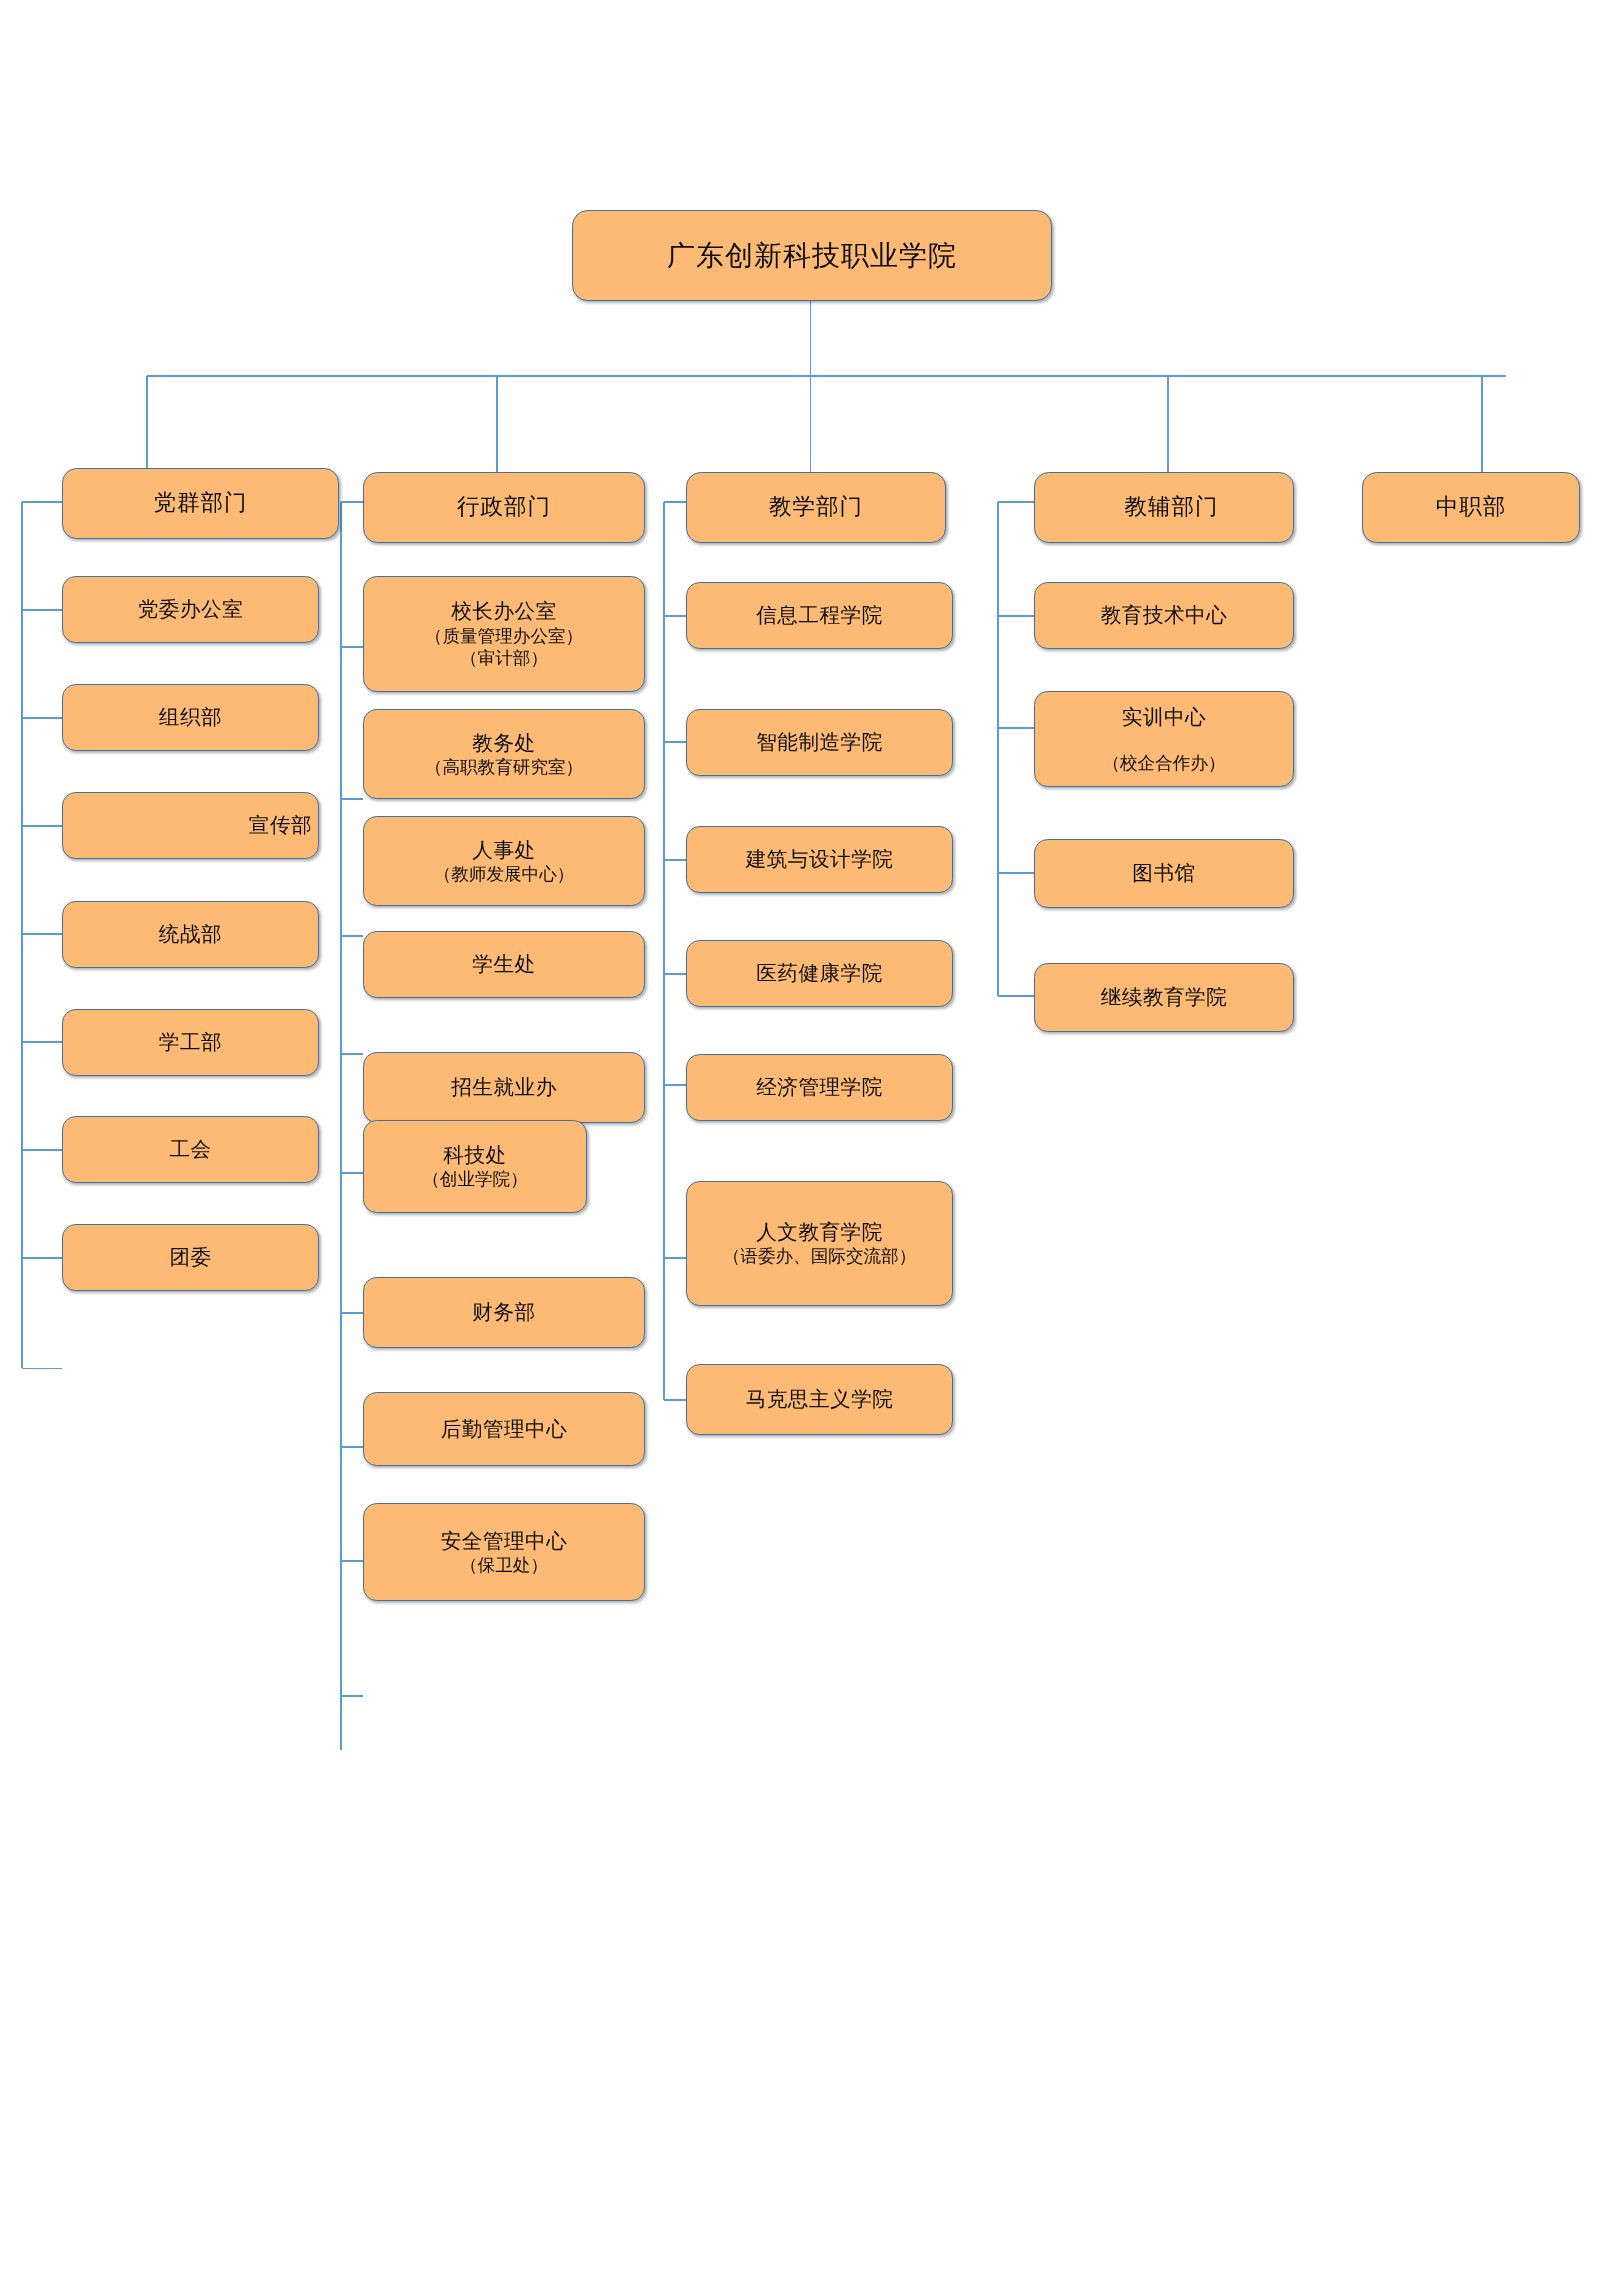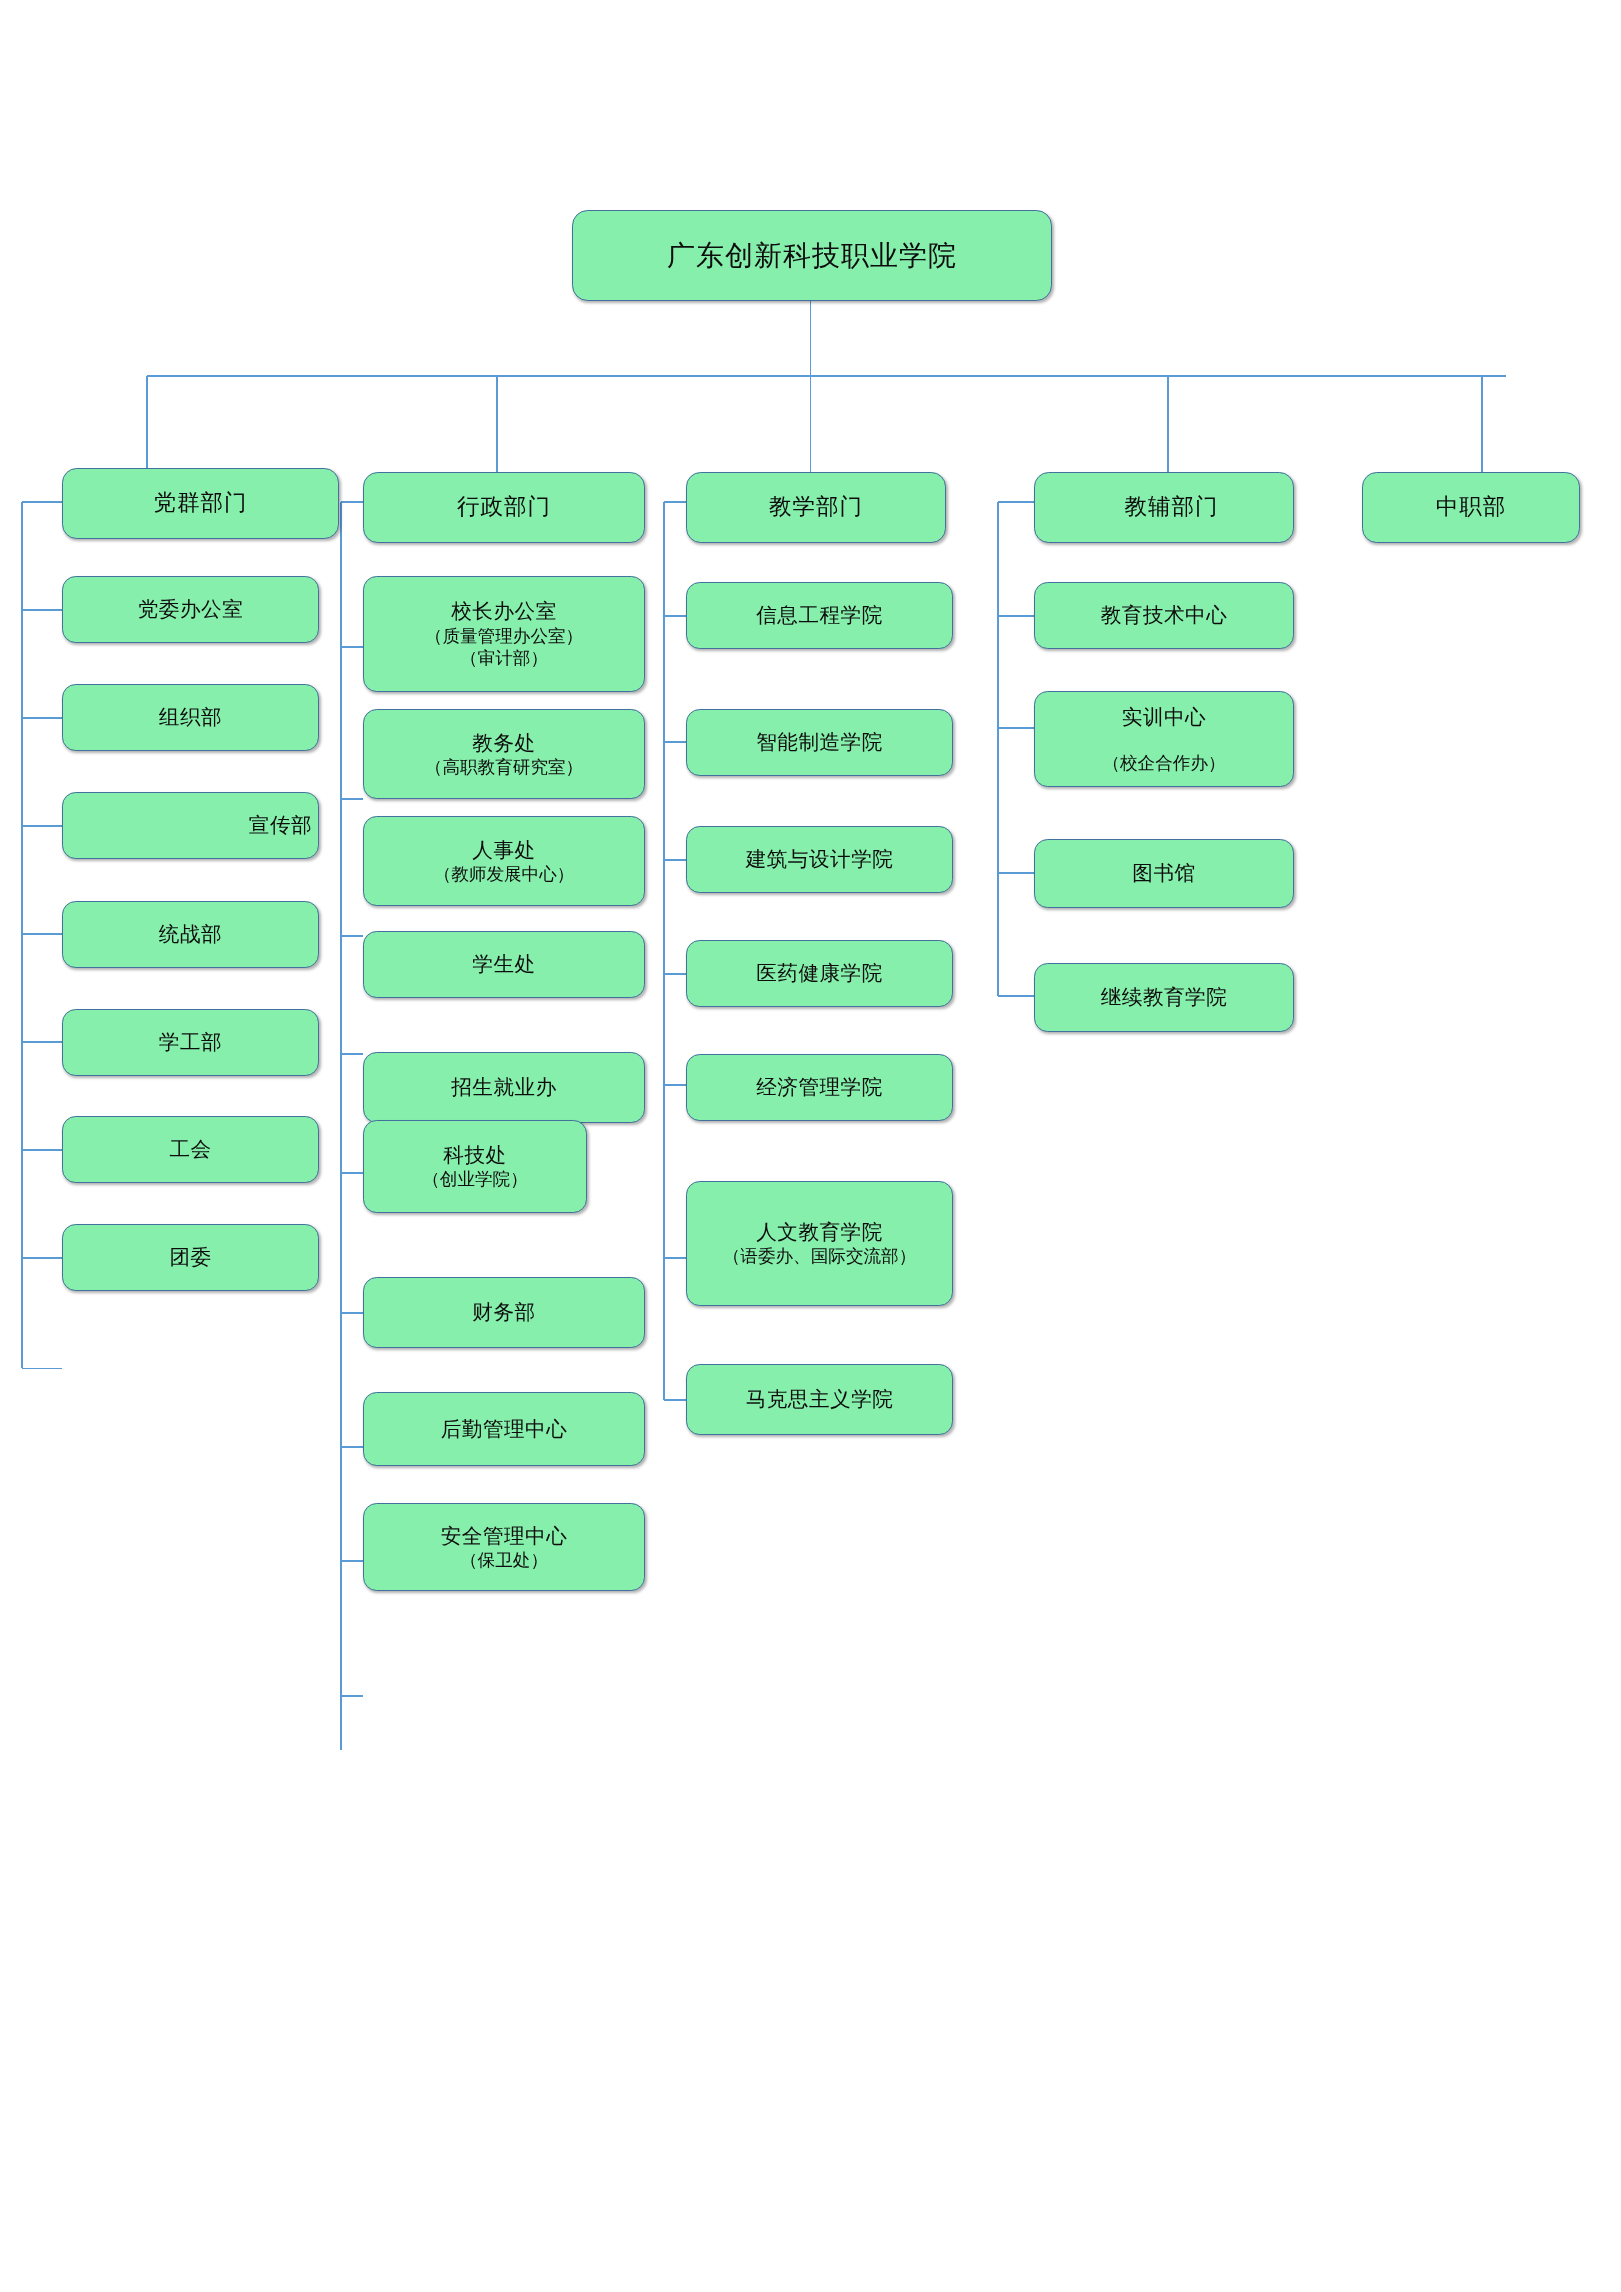--- a/index.html
+++ b/index.html
@@ -24,21 +24,21 @@
     position: absolute;
     left: 0; top: 0;
     width: 1621px;
     height: 2293px;
     pointer-events: none;
   }
   
   .node {
     position: absolute;
     box-sizing: border-box;
-    background: #86efac;
+    background: #fdba74;
     border: 1.6px solid #41719C;
     border-radius: 13.7px;
     display: flex;
     flex-direction: column;
     align-items: center;
     justify-content: center;
     text-align: center;
     color: #0d0d0d;
     box-shadow: 1.5px 2px 2.9px rgba(0,0,0,0.30);
     line-height: 1.28;
@@ -197,21 +197,21 @@
   <div class="node leaf" style="left:363px; top:1120px; width:224px; height:93px;">
     <span class="ln">科技处</span>
     <span class="ln sub">（创业学院）</span>
   </div>
   <div class="node leaf" style="left:363px; top:1277px; width:282px; height:71px;">
     <span class="ln">财务部</span>
   </div>
   <div class="node leaf" style="left:363px; top:1392px; width:282px; height:74px;">
     <span class="ln">后勤管理中心</span>
   </div>
-  <div class="node leaf" style="left:363px; top:1503px; width:282px; height:88px;">
+  <div class="node leaf" style="left:363px; top:1503px; width:282px; height:98px;">
     <span class="ln">安全管理中心</span>
     <span class="ln sub">（保卫处）</span>
   </div>
 
   <div class="node leaf" style="left:686px; top:582px; width:267px; height:67px;">
     <span class="ln">信息工程学院</span>
   </div>
   <div class="node leaf" style="left:686px; top:709px; width:267px; height:67px;">
     <span class="ln">智能制造学院</span>
   </div>

